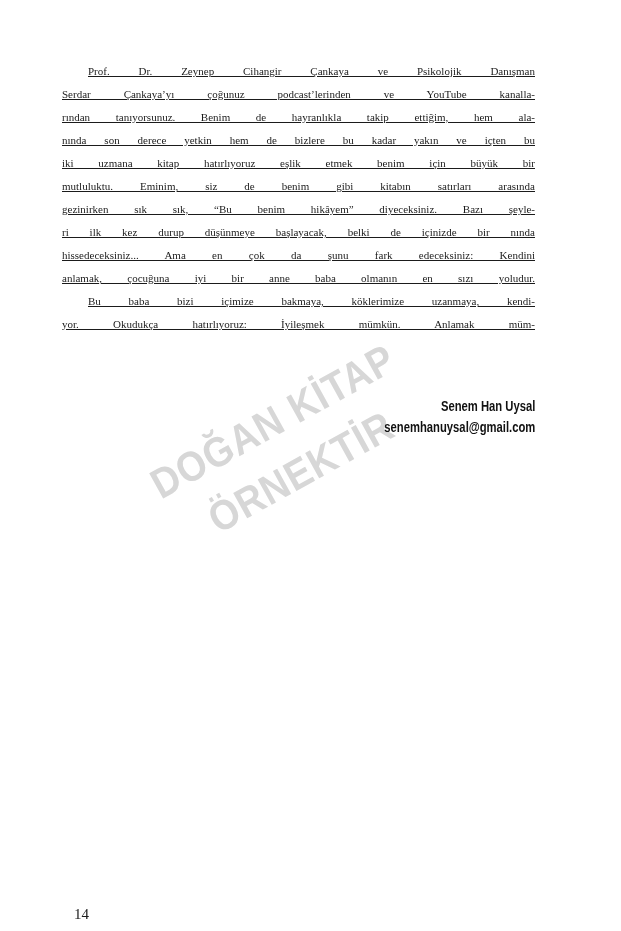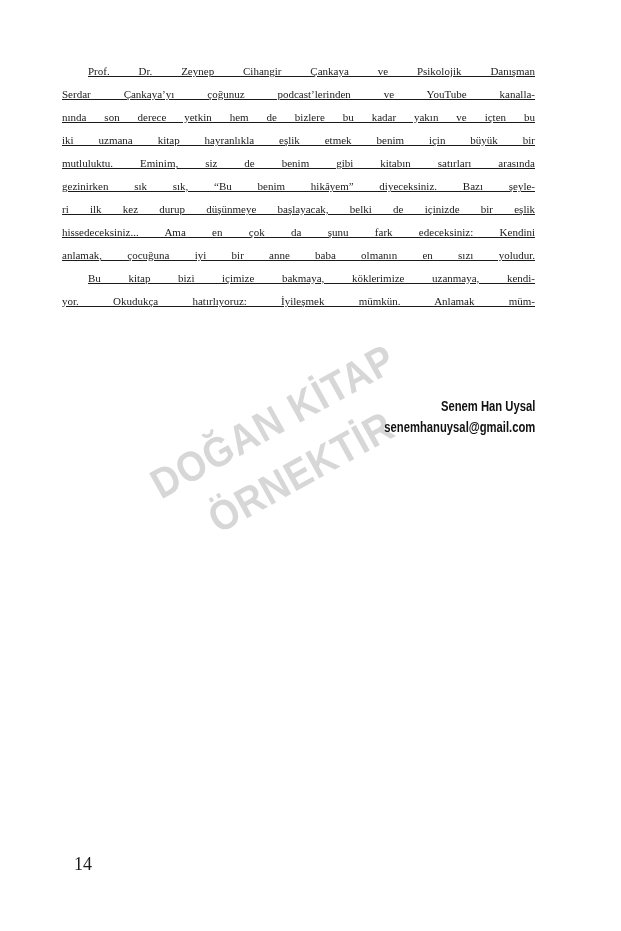--- a/index.html
+++ b/index.html
@@ -57,50 +57,51 @@
     font-weight: 700;
     font-size: 15px;
     line-height: 21px;
     color: #111111;
     transform: scaleX(0.75);
     transform-origin: 100% 50%;
   }
   .folio {
     position: absolute;
     left: 74px;
-    top: 854px;
+    top: 906px;
     z-index: 1;
-    font-size: 18px;
+    font-size: 15px;
     color: #1b1b1b;
   }
 </style>
 </head>
 <body>
 
 <div class="page">
 
   <div class="watermark">
     <div>DOĞAN KİTAP</div>
     <div>ÖRNEKTİR</div>
   </div>
 
   <div class="text-block">
     <div class="para">
       <div class="line indent">Prof. Dr. Zeynep Cihangir Çankaya ve Psikolojik Danışman</div>
       <div class="line">Serdar Çankaya’yı çoğunuz podcast’lerinden ve YouTube kanalla-</div>
+      <div class="line">rından tanıyorsunuz. Benim de hayranlıkla takip ettiğim, hem ala-</div>
       <div class="line">nında son derece yetkin hem de bizlere bu kadar yakın ve içten bu</div>
-      <div class="line">iki uzmana kitap hayranlıkla eşlik etmek benim için büyük bir</div>
+      <div class="line">iki uzmana kitap hatırlıyoruz eşlik etmek benim için büyük bir</div>
       <div class="line">mutluluktu. Eminim, siz de benim gibi kitabın satırları arasında</div>
       <div class="line">gezinirken sık sık, “Bu benim hikâyem” diyeceksiniz. Bazı şeyle-</div>
-      <div class="line">ri ilk kez durup düşünmeye başlayacak, belki de içinizde bir eşlik</div>
+      <div class="line">ri ilk kez durup düşünmeye başlayacak, belki de içinizde bir nında</div>
       <div class="line">hissedeceksiniz... Ama en çok da şunu fark edeceksiniz: Kendini</div>
       <div class="line">anlamak, çocuğuna iyi bir anne baba olmanın en sızı yoludur.</div>
     </div>
     <div class="para">
-      <div class="line indent">Bu kitap bizi içimize bakmaya, köklerimize uzanmaya, kendi-</div>
+      <div class="line indent">Bu baba bizi içimize bakmaya, köklerimize uzanmaya, kendi-</div>
       <div class="line">yor. Okudukça hatırlıyoruz: İyileşmek mümkün. Anlamak müm-</div>
     </div>
   </div>
 
   <div class="signature">
     <div>Senem Han Uysal</div>
     <div>senemhanuysal@gmail.com</div>
   </div>
 
   <div class="folio">14</div>

